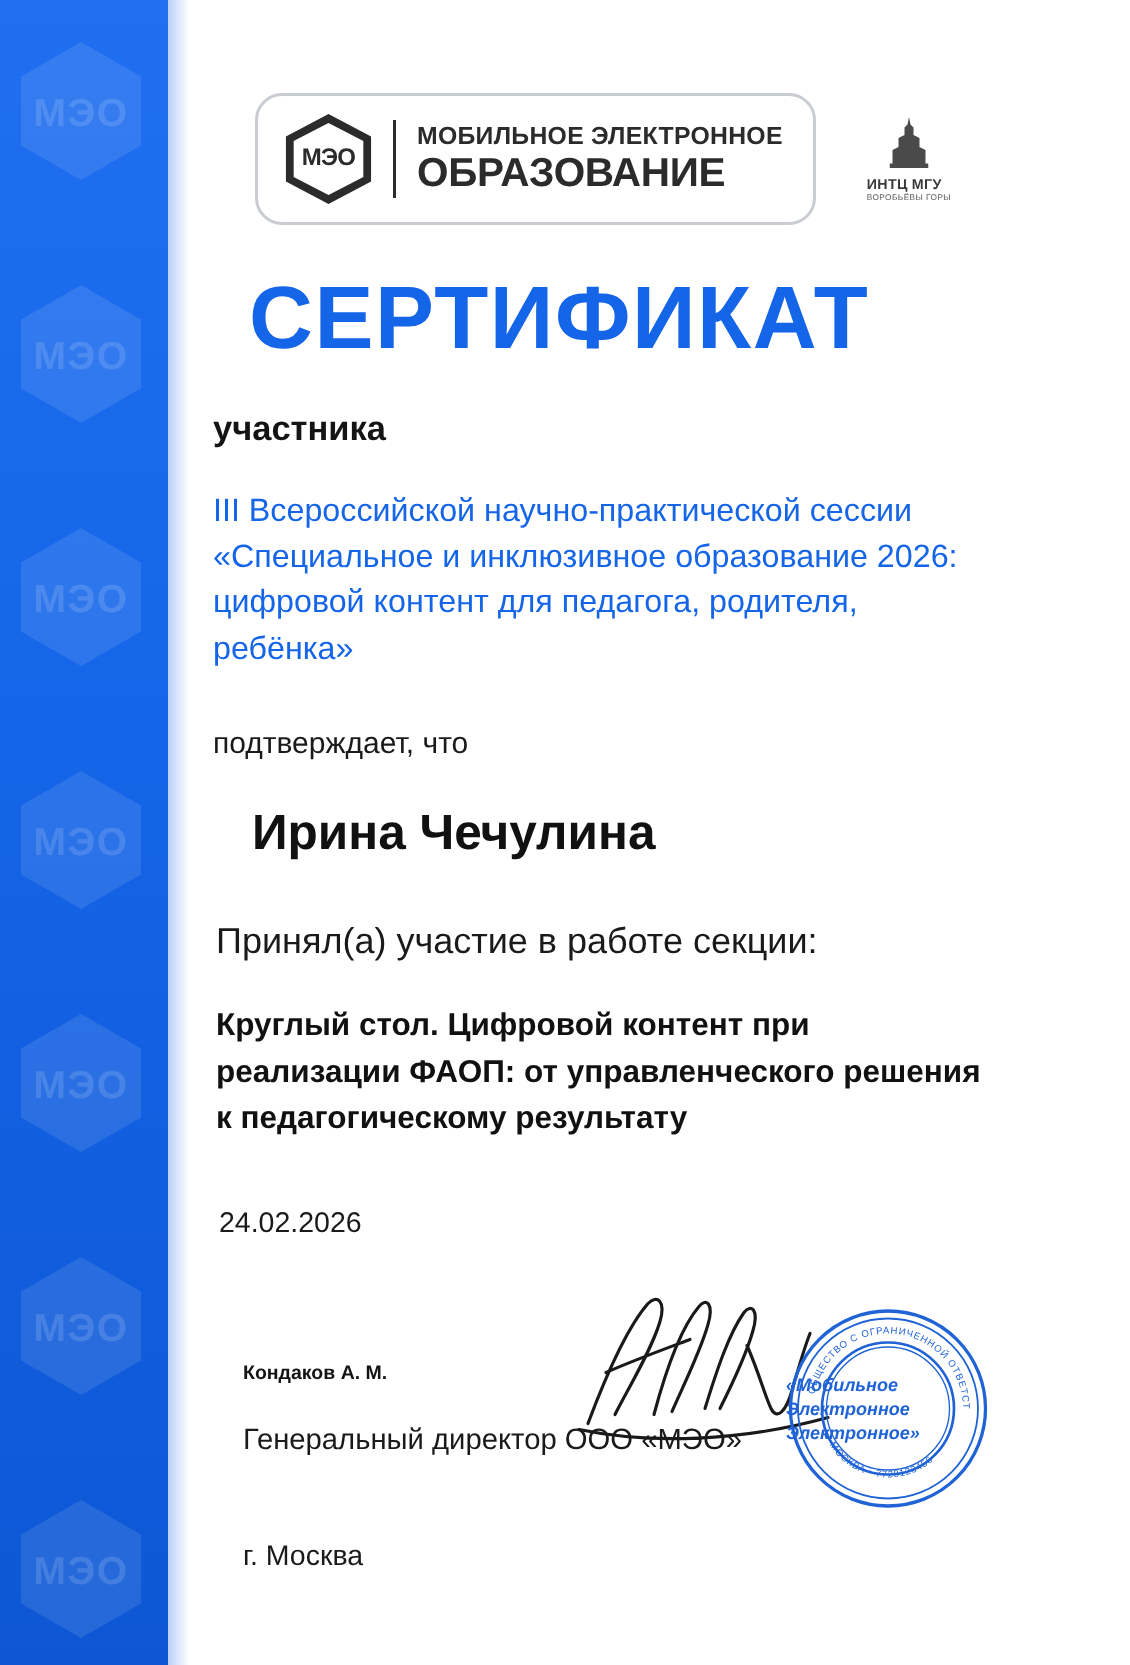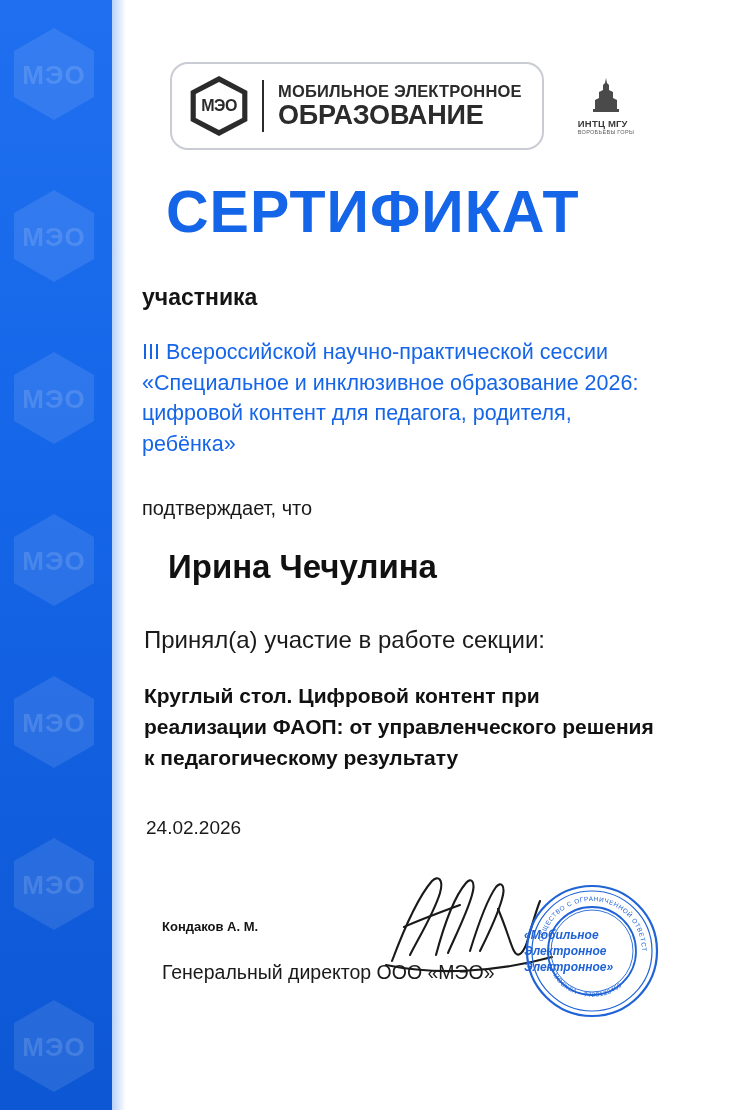--- a/index.html
+++ b/index.html
@@ -173,21 +173,21 @@
     margin-top: 28px;
     padding-left: 40px;
     font-size: 59px;
     font-weight: bold;
     color: #1565e8;
     letter-spacing: 1px;
   }
 
   
   .role {
-    margin-top: 38px;
+    margin-top: 26px;
     padding-left: 16px;
     font-size: 23px;
     font-weight: bold;
     color: #141414;
   }
   .event {
     margin-top: 26px;
     padding-left: 16px;
     padding-right: 10px;
     font-size: 21.5px;
@@ -390,15 +390,16 @@
           </text>
         </svg>
         <div class="stamp-text">
           <div>«Мобильное</div>
           <div>Электронное</div>
           <div>Электронное»</div>
         </div>
       </div>
     </div>
 
+    <div class="city">г. Москва</div>
 
   </div>
 </div>
 
 </body></html>

